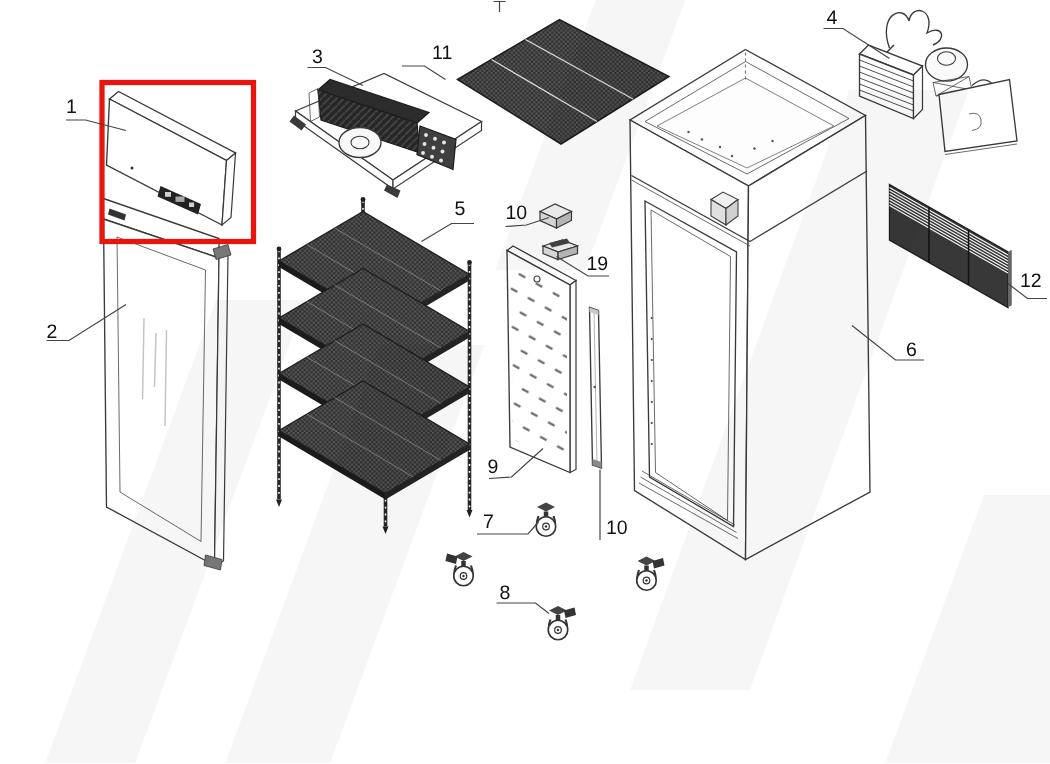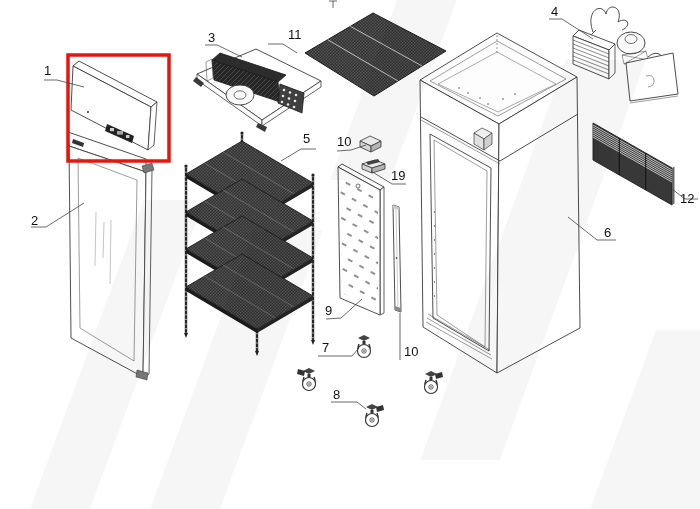--- a/index.html
+++ b/index.html
@@ -17,21 +17,21 @@
   .lbl-p2{left:31px;top:214px;}
   .lbl-p3{left:208px;top:31px;}
   .lbl-p4{left:551px;top:5px;}
   .lbl-p5{left:303px;top:132px;}
   .lbl-p6{left:604px;top:226px;}
   .lbl-p7{left:322px;top:341px;}
   .lbl-p8{left:333px;top:388px;}
   .lbl-p9{left:325px;top:304px;}
   .lbl-p10{left:404px;top:345px;}
   .lbl-p11{left:288px;top:28px;}
-  .lbl-p12{left:680px;top:192px;}
+  .lbl-p12{left:680px;top:180px;}
   .lbl-p13{left:337px;top:135px;}
   .lbl-p14{left:391px;top:169px;}
 
   .ln{fill:none;stroke:#3a3a3a;stroke-width:.9;}
   .thin{fill:none;stroke:#3a3a3a;stroke-width:.5;}
   .fw{fill:#ffffff;stroke:#3a3a3a;stroke-width:.9;}
   .fw2{fill:#fdfdfd;stroke:#3a3a3a;stroke-width:.8;}
   .leader{fill:none;stroke:#444;stroke-width:.8;}
 </style>
 </head>

